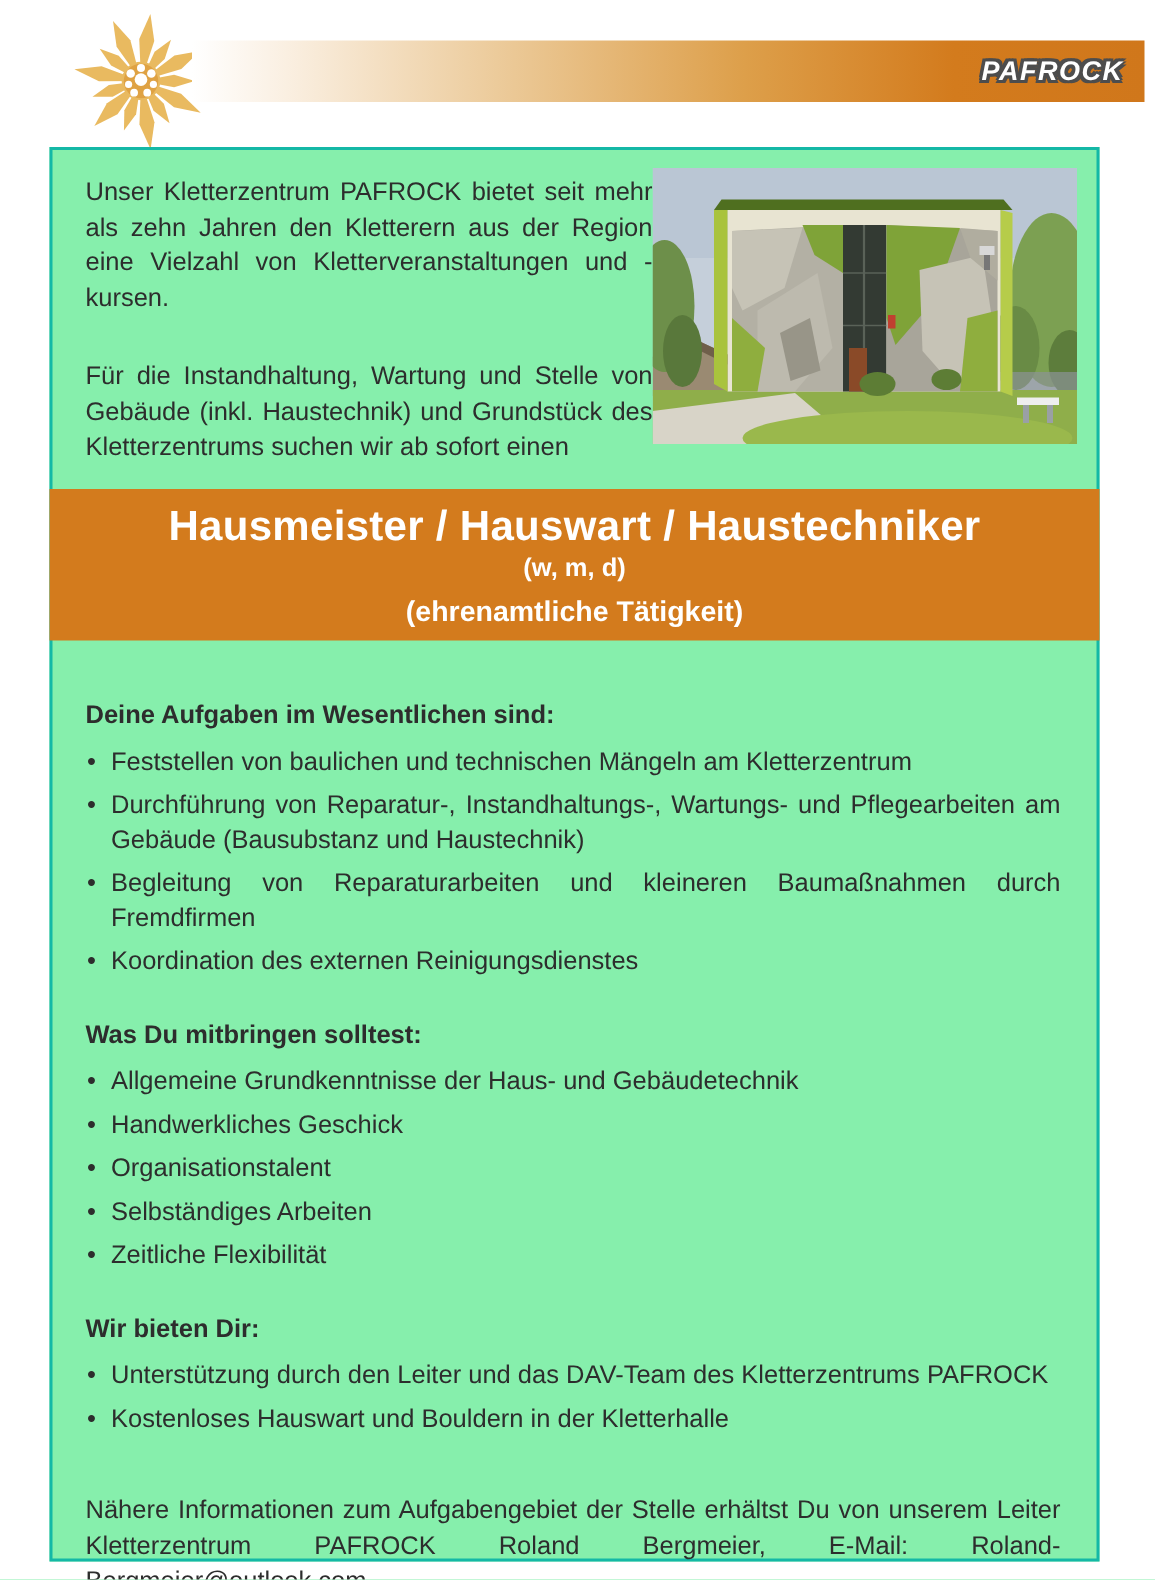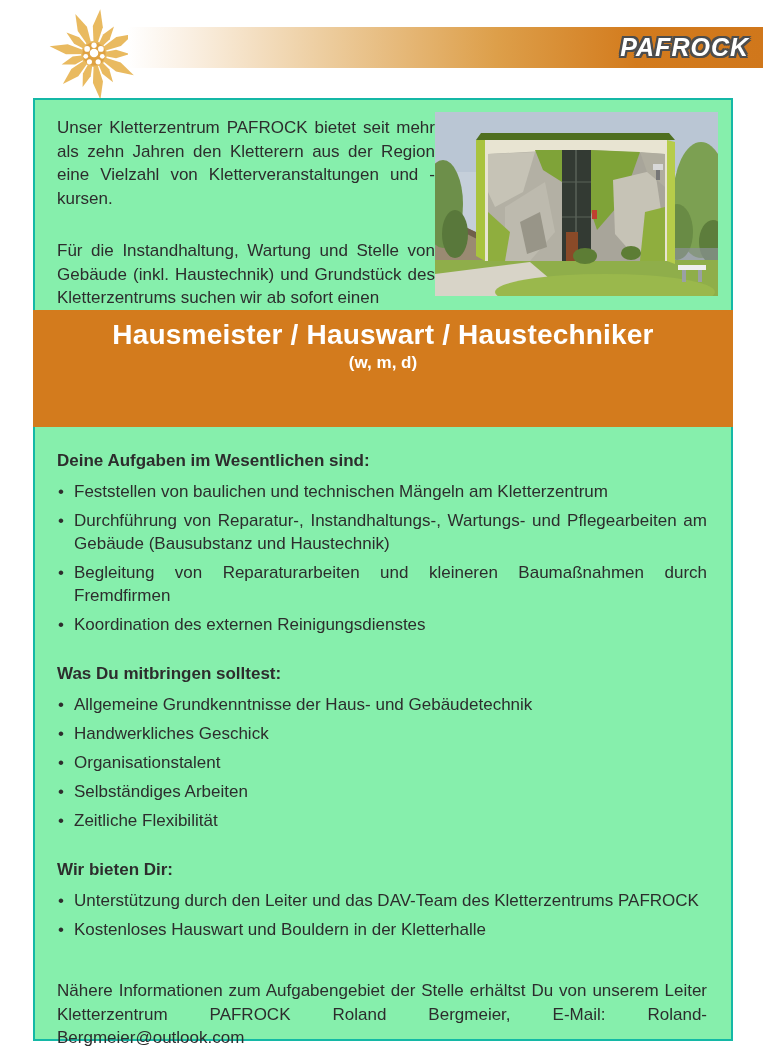--- a/index.html
+++ b/index.html
@@ -24,21 +24,21 @@
     width: 635px; height: 41px;
     background: linear-gradient(90deg,
       #ffffff 0%, #faefe1 10%, #eccb9b 32%,
       #dd9f4a 58%, #d37b1d 80%, #d0771b 100%);
     display: flex;
     align-items: center;
     justify-content: flex-end;
     padding-right: 14px;
   }
   .brand {
-    font-size: 25px;
+    font-size: 18px;
     font-weight: bold;
     font-style: italic;
     letter-spacing: 1px;
     color: #ffffff;
     text-shadow:
       -2px -2px 0 #4d4d4d, 2px -2px 0 #4d4d4d,
       -2px  2px 0 #4d4d4d, 2px  2px 0 #4d4d4d,
       -2px  0   0 #4d4d4d, 2px  0   0 #4d4d4d,
        0   -2px 0 #4d4d4d, 0    2px 0 #4d4d4d;
   }
@@ -72,22 +72,22 @@
     position: absolute;
     top: 12px; right: 13px;
     width: 283px; height: 184px;
     overflow: hidden;
   }
   .photo-frame svg { display: block; width: 100%; height: 100%; }
 
   
   .banner {
     flex: none;
-    margin: 0 -2px;
-    height: 117px;
+    margin: 16px -2px;
+    height: 101px;
     background: #d37b1d;
     color: #ffffff;
     text-align: center;
     padding-top: 7px;
   }
   .banner-title {
     font-size: 28px;
     font-weight: 600;
     line-height: 35px;
     letter-spacing: 0.2px;
@@ -243,20 +243,21 @@
         <rect x="243" y="153" width="28" height="5" fill="#eeeeee"></rect>
         <rect x="247" y="158" width="4" height="12" fill="#9aa0a4"></rect>
         <rect x="263" y="158" width="4" height="12" fill="#9aa0a4"></rect>
       </svg>
     </div>
   </div>
 
   <div class="banner">
     <div class="banner-title">Hausmeister / Hauswart / Haustechniker</div>
     <div class="banner-gender">(w, m, d)</div>
+    <div class="banner-note">(ehrenamtliche Tätigkeit)</div>
   </div>
 
   <div class="body-area">
 
     <div class="section">
       <h2 class="section-heading">Deine Aufgaben im Wesentlichen sind:</h2>
       <ul class="bullets">
         <li>Feststellen von baulichen und technischen Mängeln am Kletterzentrum</li>
         <li>Durchführung von Reparatur-, Instandhaltungs-, Wartungs- und Pflegearbeiten am Gebäude (Bausubstanz und Haustechnik)</li>
         <li>Begleitung von Reparaturarbeiten und kleineren Baumaßnahmen durch Fremdfirmen</li>

